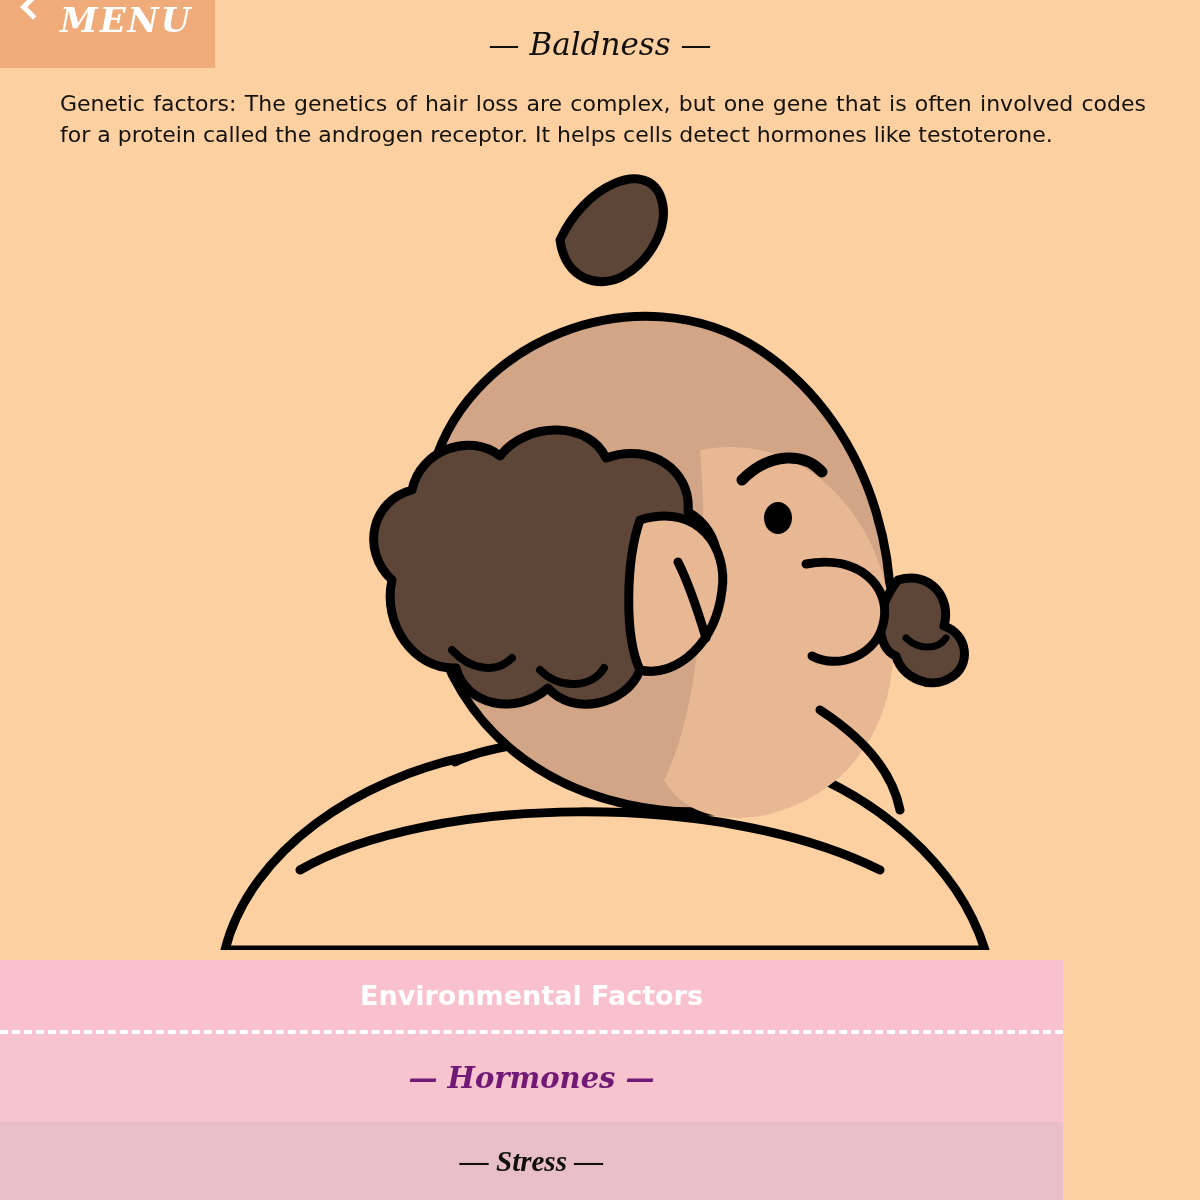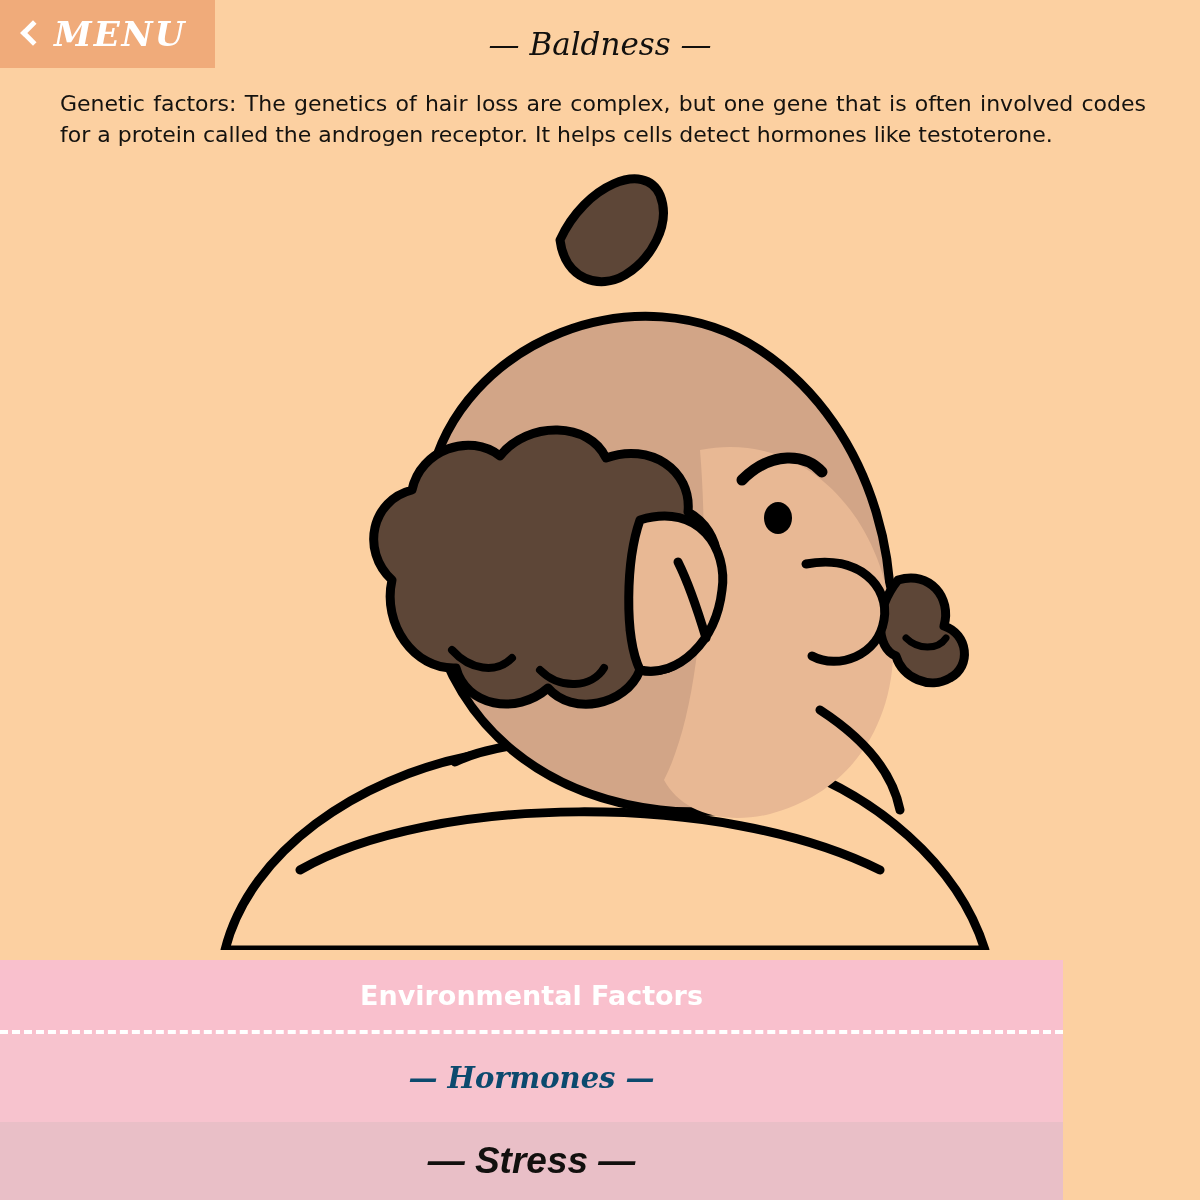--- a/index.html
+++ b/index.html
@@ -17,22 +17,22 @@
     overflow: hidden;
   }
 
   
   #menu-btn {
     position: absolute;
     left: 0; top: 0;
     width: 215px; height: 68px;
     background: #f0ab7a;
     display: flex;
-    align-items: center;
-    gap: 12px;
+    align-items: flex-start;
+    gap: 18px;
     padding-left: 24px;
     cursor: pointer;
     z-index: 20;
   }
   #menu-btn .chev {
     display: block;
     width: 18px; height: 18px;
     border-left: 5px solid #ffffff;
     border-bottom: 5px solid #ffffff;
     transform: rotate(45deg);
@@ -105,36 +105,36 @@
     color: #ffffff;
     font-family: "DejaVu Sans", sans-serif;
     font-weight: bold;
     font-size: 27px;
   }
   .panel.hormones {
     height: 88px;
     background: #f7c3ce;
   }
   .panel.hormones .ptext {
-    color: #0c4a6e;
+    color: #701a75;
     font-family: "DejaVu Serif", serif;
     font-style: italic;
     font-weight: bold;
     font-size: 29px;
   }
   .panel.stress {
     height: 78px;
     background: #e9bfc7;
   }
   .panel.stress .ptext {
     color: #12100e;
-    font-family: Liberation Sans, sans-serif;
-    font-style: italic;
-    font-weight: bold;
-    font-size: 37px;
+    font-family: Liberation Serif, serif;
+    font-style: italic;
+    font-weight: bold;
+    font-size: 29px;
   }
 </style>
 </head>
 <body>
 
 <div id="app">
 
   <div id="illustration">
     <svg viewBox="0 0 1200 800" width="1200" height="800" xmlns="http://www.w3.org/2000/svg">
       <g fill="none" stroke="#000" stroke-width="9" stroke-linecap="round" stroke-linejoin="round">

